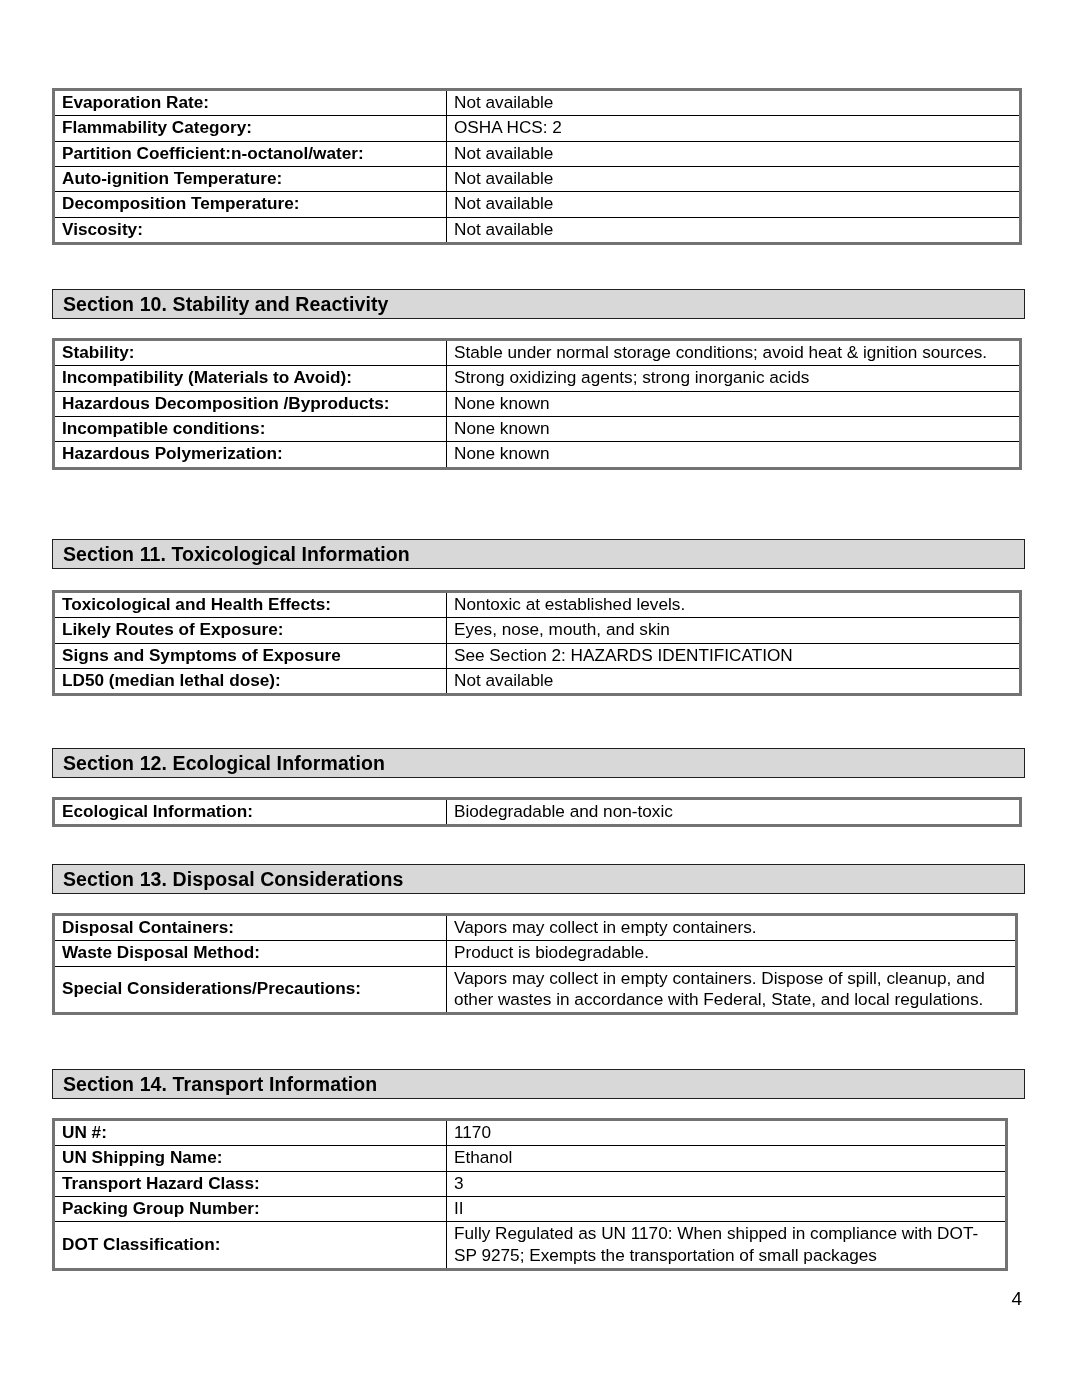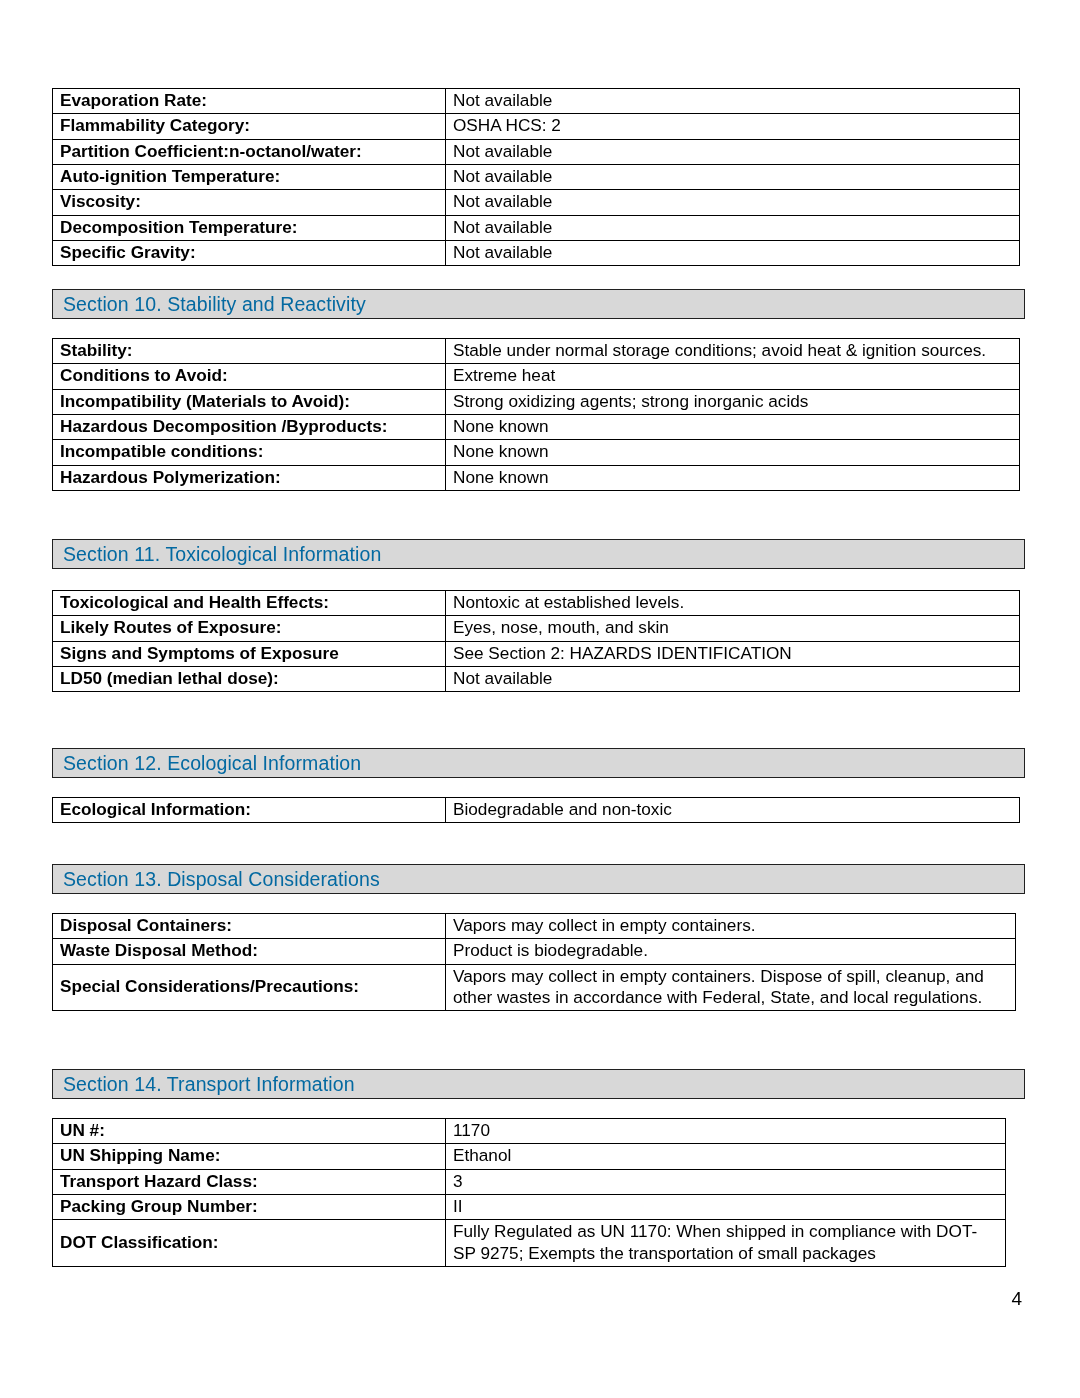--- a/index.html
+++ b/index.html
@@ -31,33 +31,33 @@
     height: 30px;
     background: #d8d8d8;
     border: 1.5px solid #202020;
     box-sizing: border-box;
     display: flex;
     align-items: center;
     padding-left: 10px;
   }
   .section-bar .section-title {
     font-size: 19.5px;
-    font-weight: 400;
+    font-weight: 700;
     letter-spacing: 0.1px;
-    color: #0369a1;
+    color: #000000;
     white-space: nowrap;
   }
 
   
   .dtable {
     position: absolute;
     left: 52px;
     border-collapse: collapse;
     table-layout: fixed;
-    border: 1px solid #737373;
+    border: 3px solid #737373;
     background: #ffffff;
   }
   .dtable td {
     border: 1.6px solid #000000;
     padding: 1px 5px 2px 7px;
     font-size: 17.2px;
     line-height: 1.24;
     vertical-align: top;
   }
   .dtable td.lbl {
@@ -103,53 +103,45 @@
       </tr>
       <tr>
         <td class="lbl">Partition Coefficient:n-octanol/water:</td>
         <td class="val mid">Not available</td>
       </tr>
       <tr>
         <td class="lbl">Auto-ignition Temperature:</td>
         <td class="val mid">Not available</td>
       </tr>
       <tr>
+        <td class="lbl">Decomposition Temperature:</td>
+        <td class="val mid">Not available</td>
+      </tr>
+      <tr>
         <td class="lbl">Viscosity:</td>
-        <td class="val mid">Not available</td>
-      </tr>
-      <tr>
-        <td class="lbl">Decomposition Temperature:</td>
-        <td class="val mid">Not available</td>
-      </tr>
-      <tr>
-        <td class="lbl">Specific Gravity:</td>
         <td class="val mid">Not available</td>
       </tr>
     </tbody>
   </table>
 
   <div class="section-bar" style="top:289px;">
     <span class="section-title">Section 10. Stability and Reactivity</span>
   </div>
 
   <table class="dtable" style="top:338px; width:967px;">
     <colgroup>
         <col style="width:393px">
         <col style="width:574px">
       </colgroup>
     <tbody>
       <tr>
         <td class="lbl">Stability:</td>
         <td class="val">Stable under normal storage conditions; avoid heat &amp; ignition sources.</td>
       </tr>
       <tr>
-        <td class="lbl">Conditions to Avoid:</td>
-        <td class="val mid">Extreme heat</td>
-      </tr>
-      <tr>
         <td class="lbl">Incompatibility (Materials to Avoid):</td>
         <td class="val mid">Strong oxidizing agents; strong inorganic acids</td>
       </tr>
       <tr>
         <td class="lbl">Hazardous Decomposition /Byproducts:</td>
         <td class="val mid">None known</td>
       </tr>
       <tr>
         <td class="lbl">Incompatible conditions:</td>
         <td class="val mid">None known</td>

